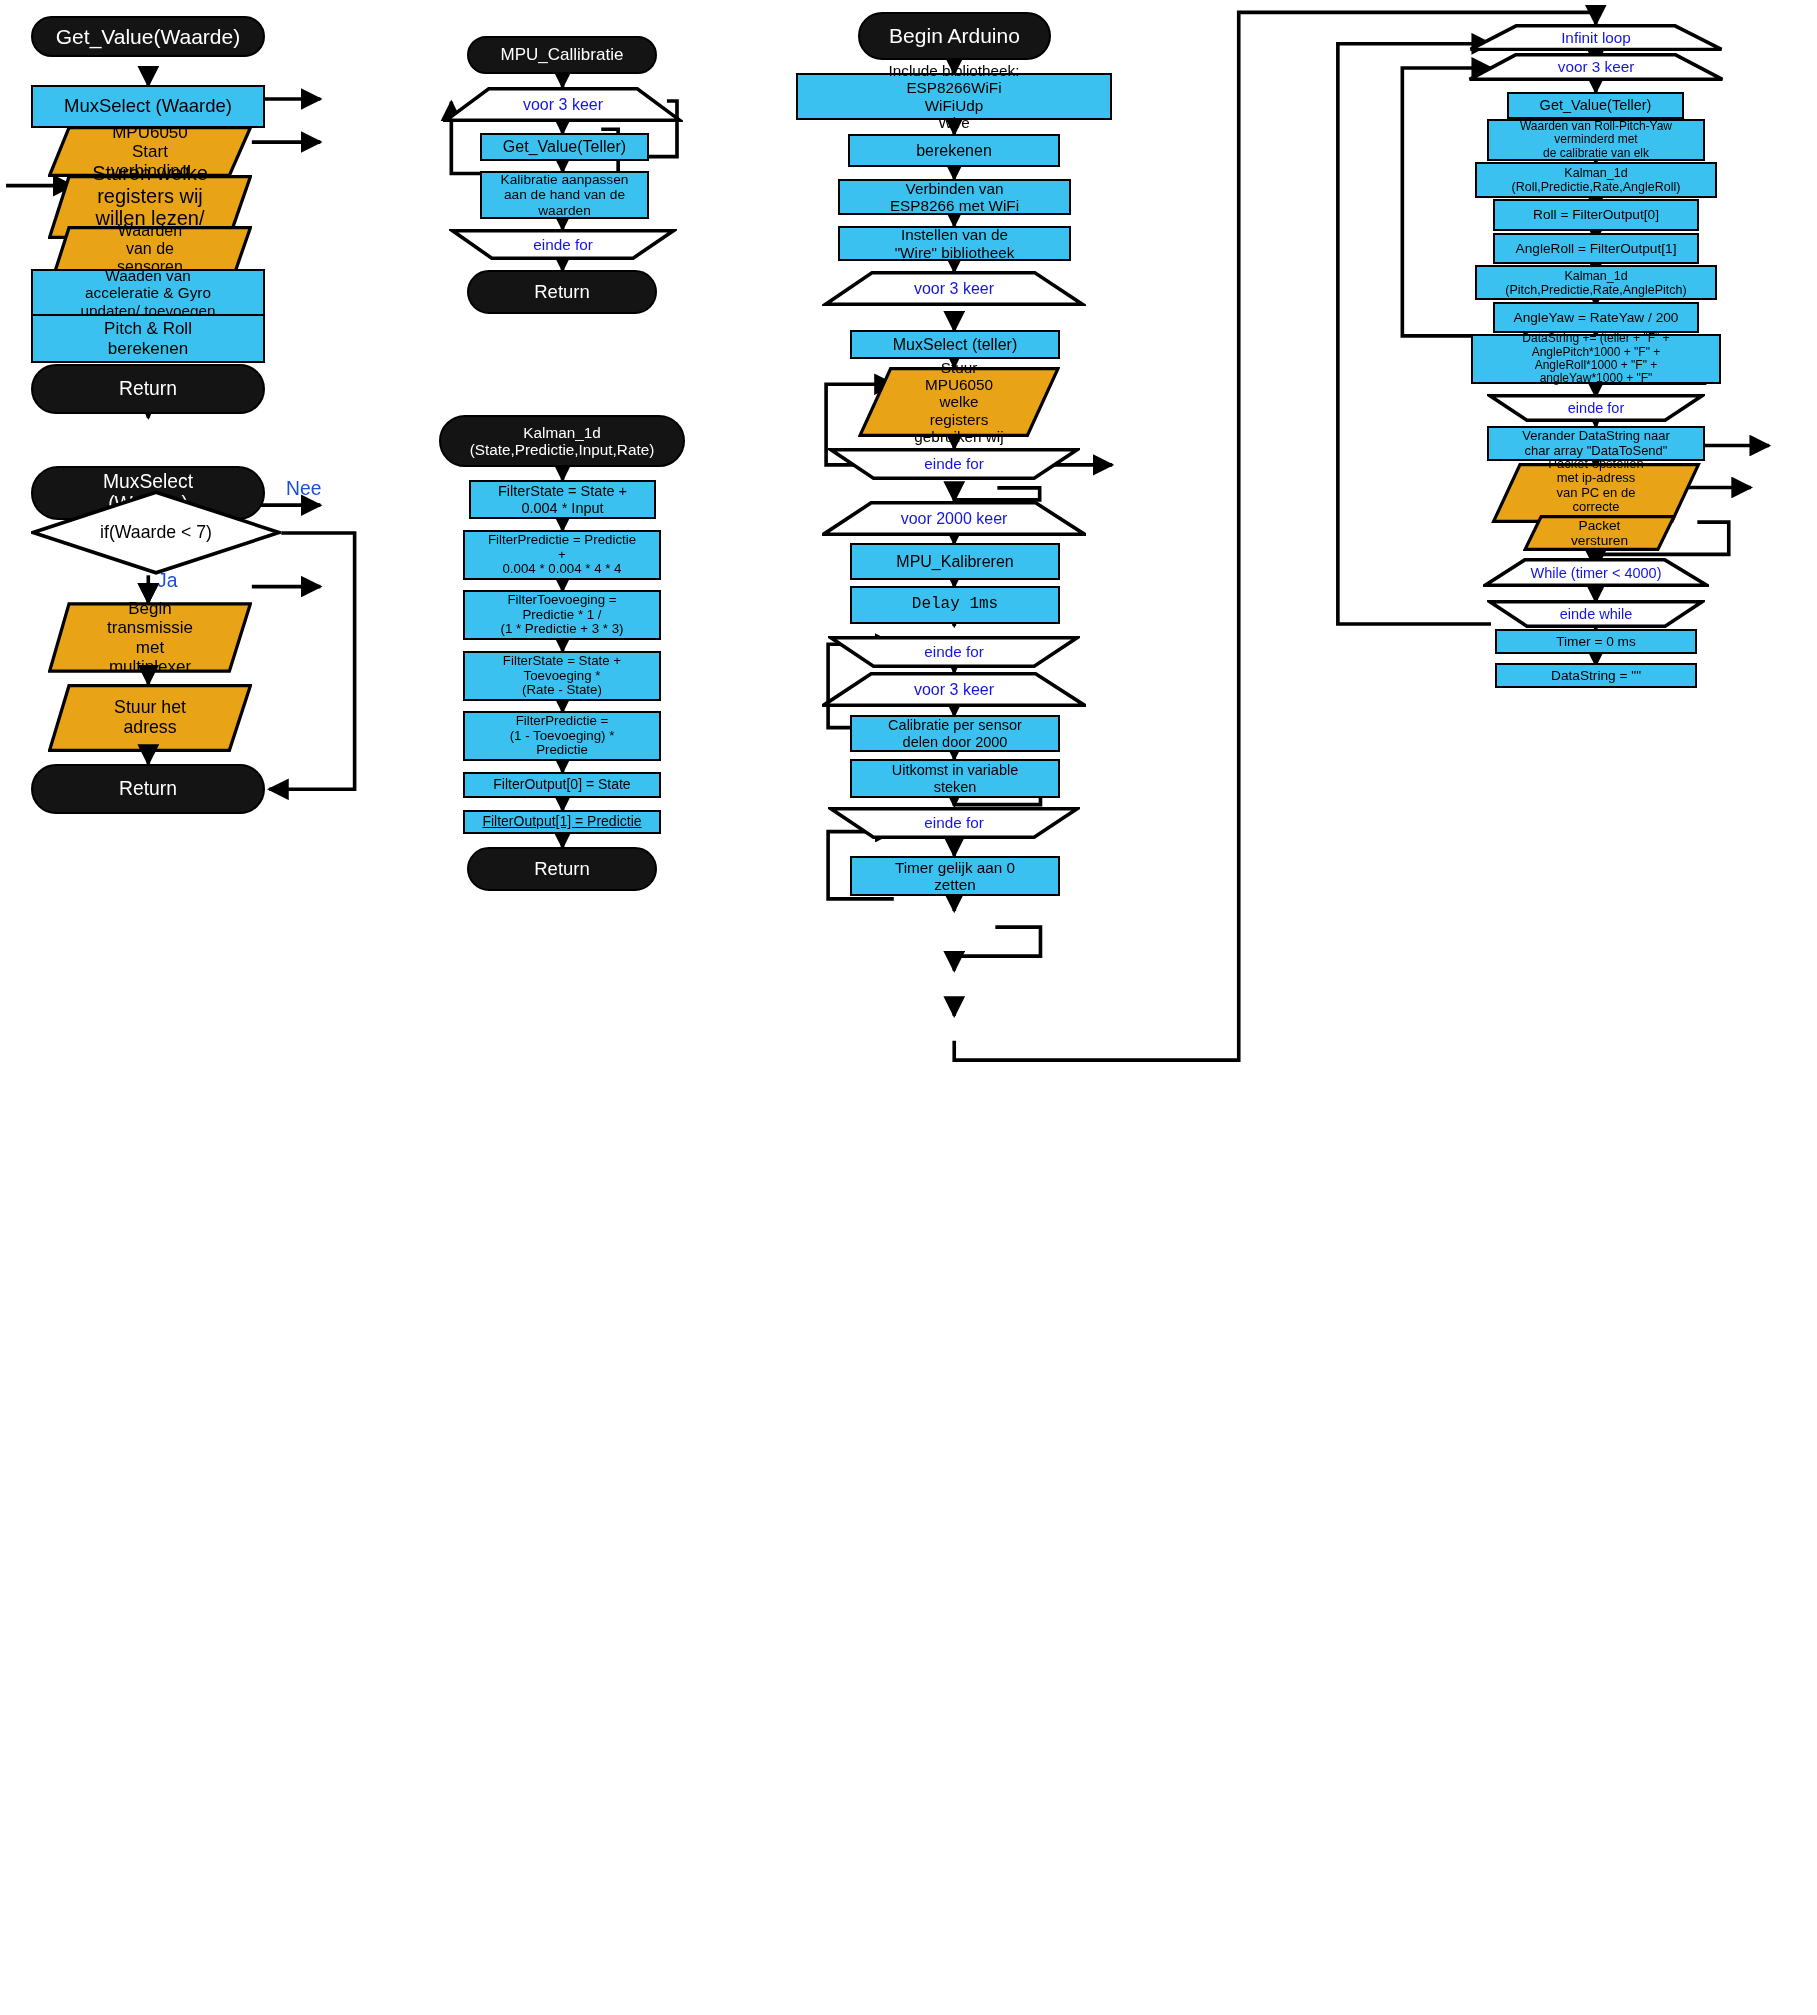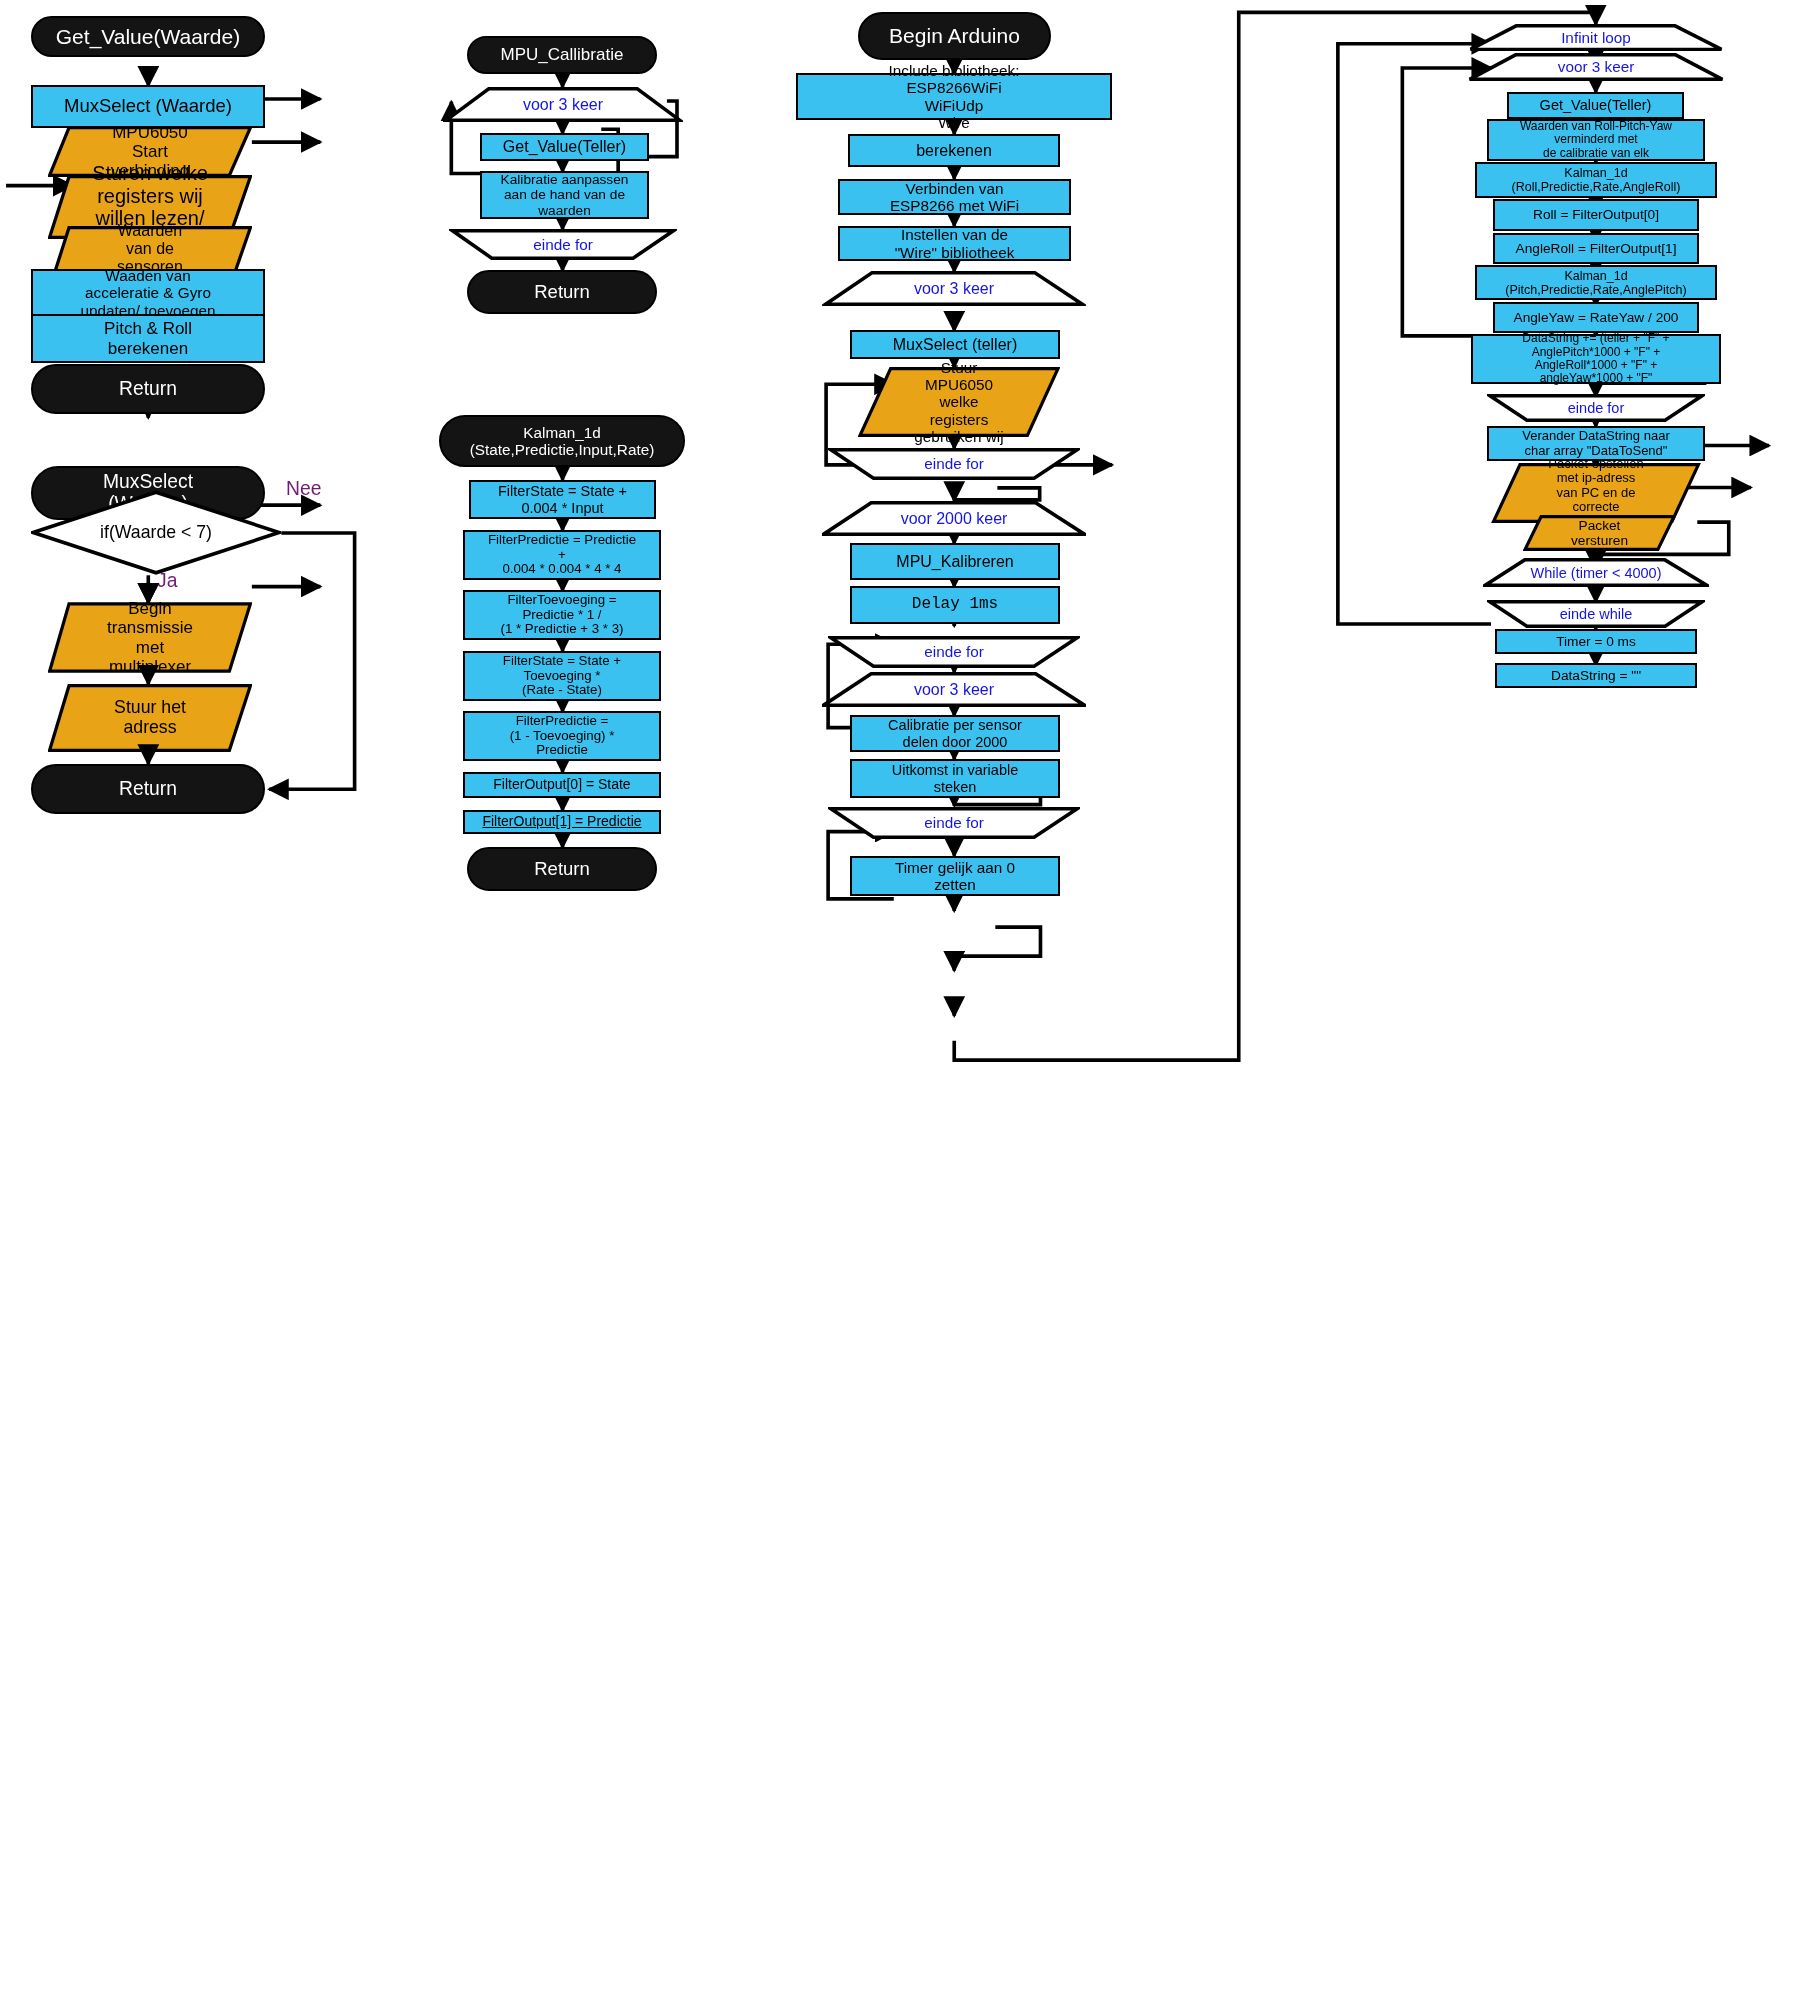--- a/index.html
+++ b/index.html
@@ -3,21 +3,21 @@
 <meta charset="utf-8">
 <style>
   html,body{margin:0;padding:0;background:#ffffff;}
   #stage{position:relative;width:1817px;height:2237px;background:#fff;
          font-family:"Liberation Sans", sans-serif;}
   svg.layer{position:absolute;left:0;top:0;width:1817px;height:2237px;overflow:visible;}
   .node{position:absolute;box-sizing:border-box;display:flex;align-items:center;
         justify-content:center;text-align:center;line-height:1.12;}
   .proc{background:#3bc1f0;border:2.4px solid #000;color:#000;}
   .term{background:#141414;color:#fff;border:2.4px solid #000;border-radius:403px;}
-  .lbl{position:absolute;color:#701a75;background:transparent;}
+  .lbl{position:absolute;color:#1d4ed8;background:transparent;}
   .ioWrap{position:absolute;}
   .ioWrap .txt{position:absolute;inset:0;display:flex;align-items:center;
                justify-content:center;text-align:center;line-height:1.12;color:#000;}
   .loopWrap{position:absolute;}
   .loopWrap .txt{position:absolute;inset:0;display:flex;align-items:center;
                justify-content:center;text-align:center;color:#1515e0;}
   .decWrap{position:absolute;}
   .decWrap .txt{position:absolute;inset:0;display:flex;align-items:center;
                justify-content:center;text-align:center;color:#000;}
 </style>

